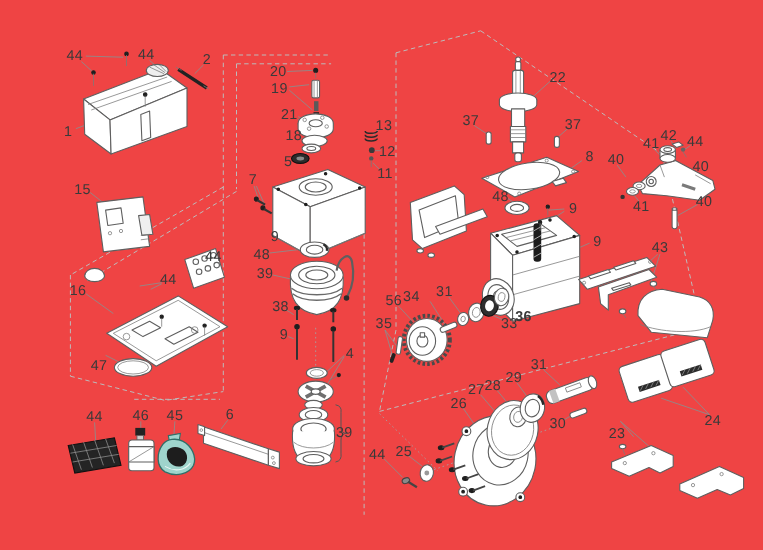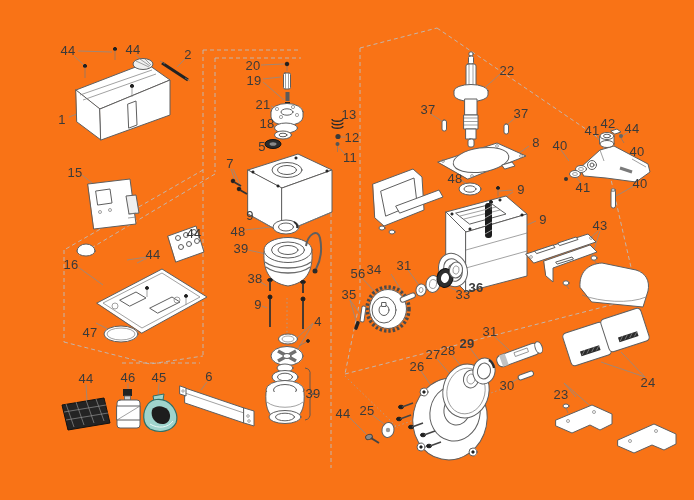--- a/index.html
+++ b/index.html
@@ -1,16 +1,16 @@
 <!DOCTYPE html>
 <html><head>
 <meta charset="utf-8">
 <style>
   html,body{margin:0;padding:0;background:#ffffff;}
-  .stage{position:relative;width:694px;height:500px;background:#f97316;overflow:hidden;
+  .stage{position:relative;width:694px;height:500px;background:#ef4444;overflow:hidden;
          font-family:"Liberation Sans",sans-serif;}
   .stage svg{position:absolute;left:0;top:0;}
   .part-label{position:absolute;transform:translate(-50%,-50%);
               font:13px "Liberation Sans",sans-serif;color:#3a3a3a;letter-spacing:.3px;
               white-space:nowrap;user-select:none;}
   
   .part{stroke:#5f5f5f;stroke-width:1;fill:#ffffff;stroke-linejoin:round;stroke-linecap:round;}
   .partfill{stroke:#5f5f5f;stroke-width:1;fill:#efefef;stroke-linejoin:round;}
   .thin{stroke:#7a7a7a;stroke-width:.7;fill:none;}
   .dark{fill:#1f1f1f;stroke:#1f1f1f;}
@@ -616,21 +616,21 @@
       <span class="part-label" style="left: 209px; top: 376px; color: rgb(58, 58, 58);">6</span>
       <span class="part-label" style="left: 238px; top: 231px; color: rgb(58, 58, 58);">48</span>
       <span class="part-label" style="left: 241px; top: 248px; color: rgb(58, 58, 58);">39</span>
       <span class="part-label" style="left: 255px; top: 278px; color: rgb(58, 58, 58); text-align: center;">38</span>
       <span class="part-label" style="left: 258px; top: 304px; color: rgb(58, 58, 58);">9</span>
       <span class="part-label" style="left: 318px; top: 321px; color: rgb(58, 58, 58);">4</span>
       <span class="part-label" style="left: 313px; top: 393px; color: rgb(58, 58, 58);">39</span>
       <span class="part-label" style="left: 343px; top: 413px; color: rgb(58, 58, 58);">44</span>
       <span class="part-label" style="left: 367px; top: 410px; color: rgb(58, 58, 58);">25</span>
       <span class="part-label" style="left: 490px; top: 331px; color: rgb(58, 58, 58);">31</span>
-      <span class="part-label" style="left: 467px; top: 343px; color: rgb(58, 58, 58); font-weight: bold;">29</span>
+      <span class="part-label" style="left: 467px; top: 343px; color: rgb(58, 58, 58);">29</span>
       <span class="part-label" style="left: 448px; top: 350px; color: rgb(58, 58, 58);">28</span>
       <span class="part-label" style="left: 433px; top: 354px; color: rgb(58, 58, 58);">27</span>
       <span class="part-label" style="left: 417px; top: 366px; color: rgb(58, 58, 58);">26</span>
       <span class="part-label" style="left: 507px; top: 385px; color: rgb(58, 58, 58);">30</span>
       <span class="part-label" style="left: 561px; top: 394px; color: rgb(58, 58, 58); text-align: right;">23</span>
       <span class="part-label" style="left: 648px; top: 382px; color: rgb(58, 58, 58);">24</span>
       <span class="part-label" style="left: 600px; top: 225px; color: rgb(58, 58, 58);">43</span>
     </div>
 
 </div>

